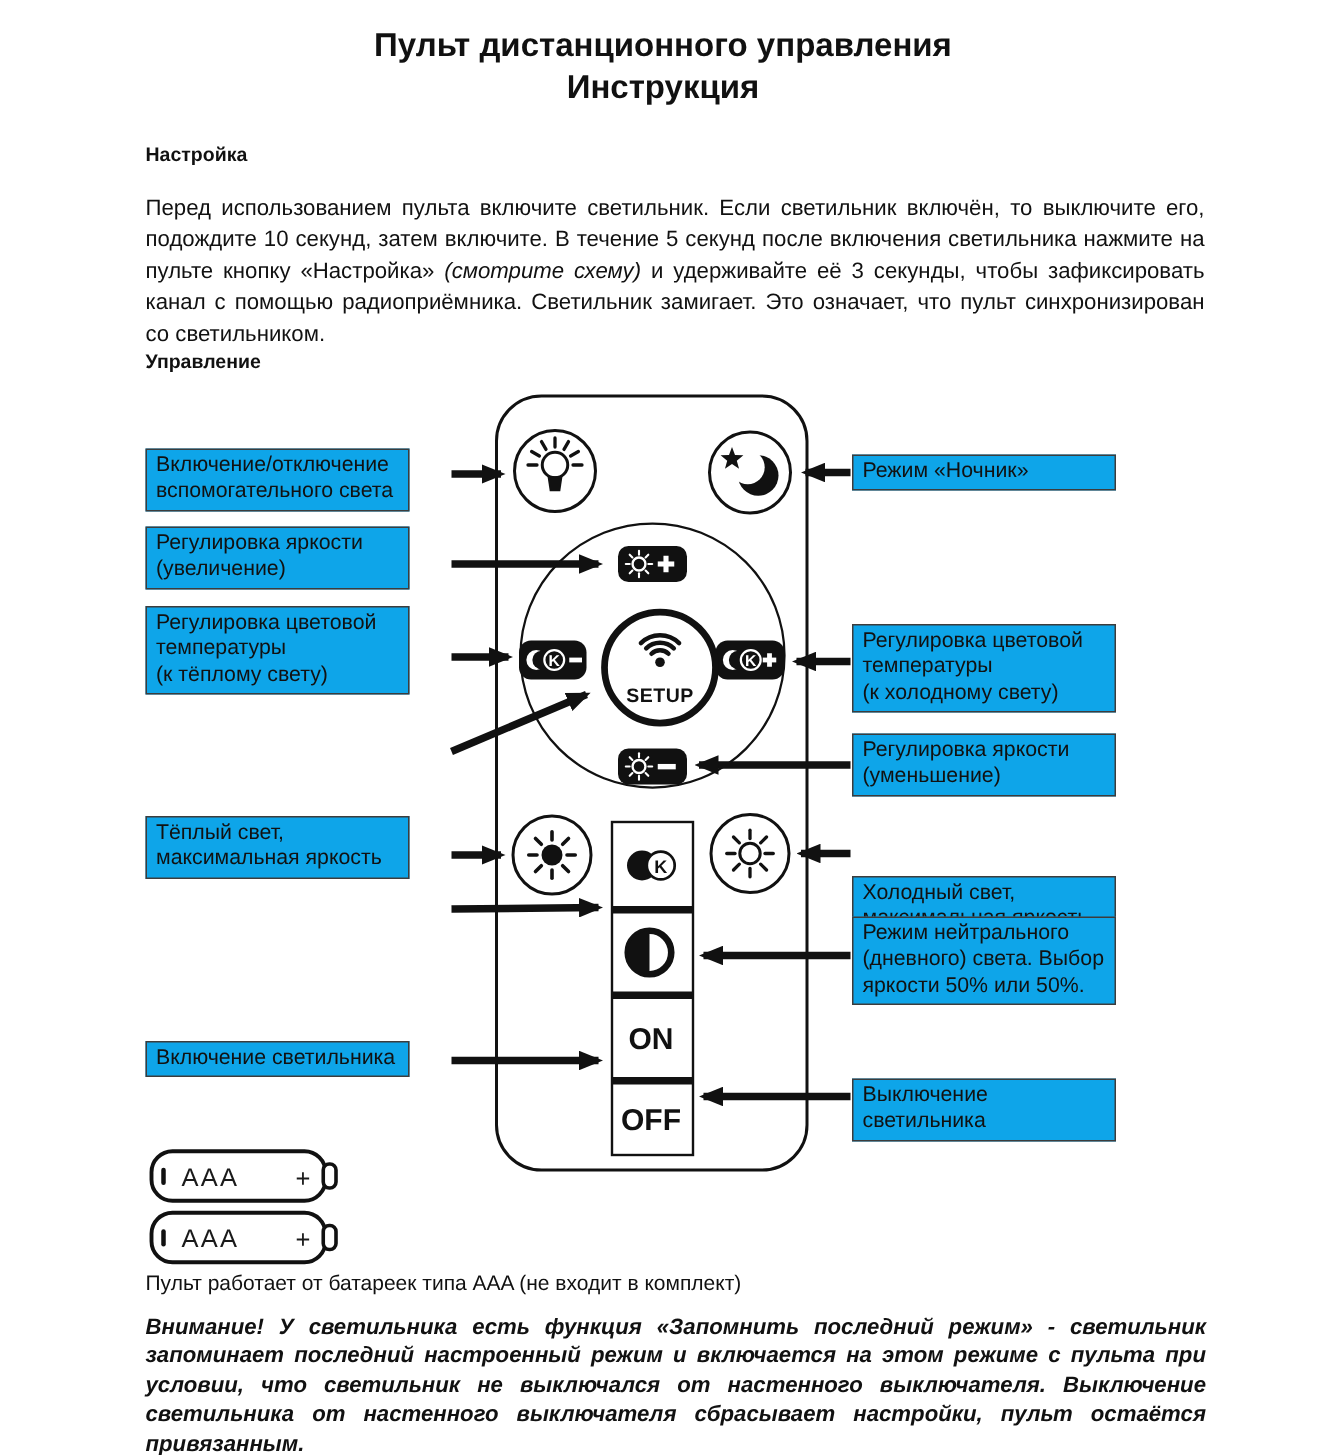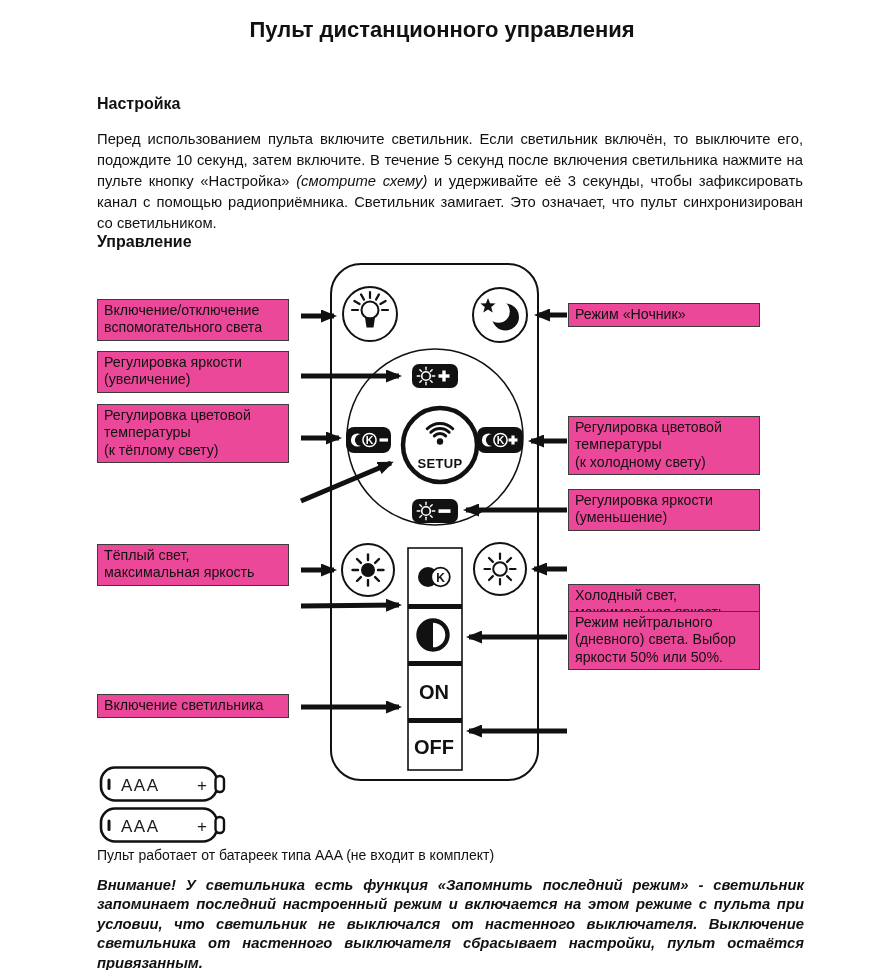--- a/index.html
+++ b/index.html
@@ -1,42 +1,43 @@
 <!DOCTYPE html>
 <html><head>
 <meta charset="utf-8">
 <style>
   html,body { margin:0; padding:0; background:#ffffff; }
   .page { position:relative; width:895px; height:970px; background:#ffffff;
           font-family:"Liberation Sans", sans-serif; color:#111; overflow:hidden; }
   .title { position:absolute; top:16px; left:0; width:884px; text-align:center;
            font-weight:bold; font-size:22px; line-height:28px; }
-  .h { position:absolute; font-weight:bold; font-size:16px; }
+  .h { position:absolute; font-weight:bold; font-size:13px; }
   .sec1 { top:95px; left:97px; }
   .sec2 { top:233px; left:97px; }
   .para { position:absolute; top:129px; left:97px; width:706px; margin:0;
           font-size:14.8px; line-height:20.9px; text-align:justify; }
   .para i { font-style:italic; }
   .diagram { position:absolute; top:0; left:0; }
-  .lbox { position:absolute; left:97px; width:192px; box-sizing:border-box;
-          border:1.5px solid #3c3c3c; background:#ec4899; padding:2px 6px 3px;
+  .lbox { position:absolute; left:97px; width:176px; box-sizing:border-box;
+          border:1.5px solid #3c3c3c; background:#0ea5e9; padding:2px 6px 3px;
           font-size:14.2px; line-height:17.4px; white-space:pre-line; }
   .rbox { left:568px; }
   .note { position:absolute; top:847px; left:97px; font-size:14px; }
   .warn { position:absolute; top:876px; left:97px; width:707px; margin:0;
           font-weight:bold; font-size:14.8px; line-height:19.4px; text-align:justify;font-style:italic; }
   svg text { font-family:"Liberation Sans", sans-serif; }
 </style>
 </head>
 <body>
 
 <div class="page">
 
   <div class="title">
     <div>Пульт дистанционного управления</div>
+    <div>Инструкция</div>
   </div>
 
   <div class="h sec1">Настройка</div>
 
   <p class="para"><span>Перед использованием пульта включите светильник. Если светильник включён, то выключите его, подождите 10 секунд, затем включите. В течение 5 секунд после включения светильника нажмите на пульте кнопку «Настройка» </span><i>(смотрите схему)</i><span> и удерживайте её 3 секунды, чтобы зафиксировать канал с помощью радиоприёмника. Светильник замигает. Это означает, что пульт синхронизирован со светильником.</span></p>
 
   <div class="h sec2">Управление</div>
 
   <svg class="diagram" width="895" height="970" viewBox="0 0 895 970">
     <defs>
@@ -239,18 +240,19 @@
   <div class="lbox rbox" style="top:416px">Регулировка цветовой
 температуры
 (к холодному свету)</div>
   <div class="lbox rbox" style="top:489px">Регулировка яркости
 (уменьшение)</div>
   <div class="lbox rbox" style="top:584px">Холодный свет,
 максимальная яркость</div>
   <div class="lbox rbox" style="top:611px">Режим нейтрального
 (дневного) света. Выбор
 яркости 50% или 50%.</div>
+  <div class="lbox rbox" style="top:719px">Выключение светильника</div>
 
   <div class="note">Пульт работает от батареек типа AAA (не входит в комплект)</div>
 
   <p class="warn">Внимание! У светильника есть функция «Запомнить последний режим» - светильник запоминает последний настроенный режим и включается на этом режиме с пульта при условии, что светильник не выключался от настенного выключателя. Выключение светильника от настенного выключателя сбрасывает настройки, пульт остаётся привязанным.</p>
 
 </div>
 
 </body></html>

